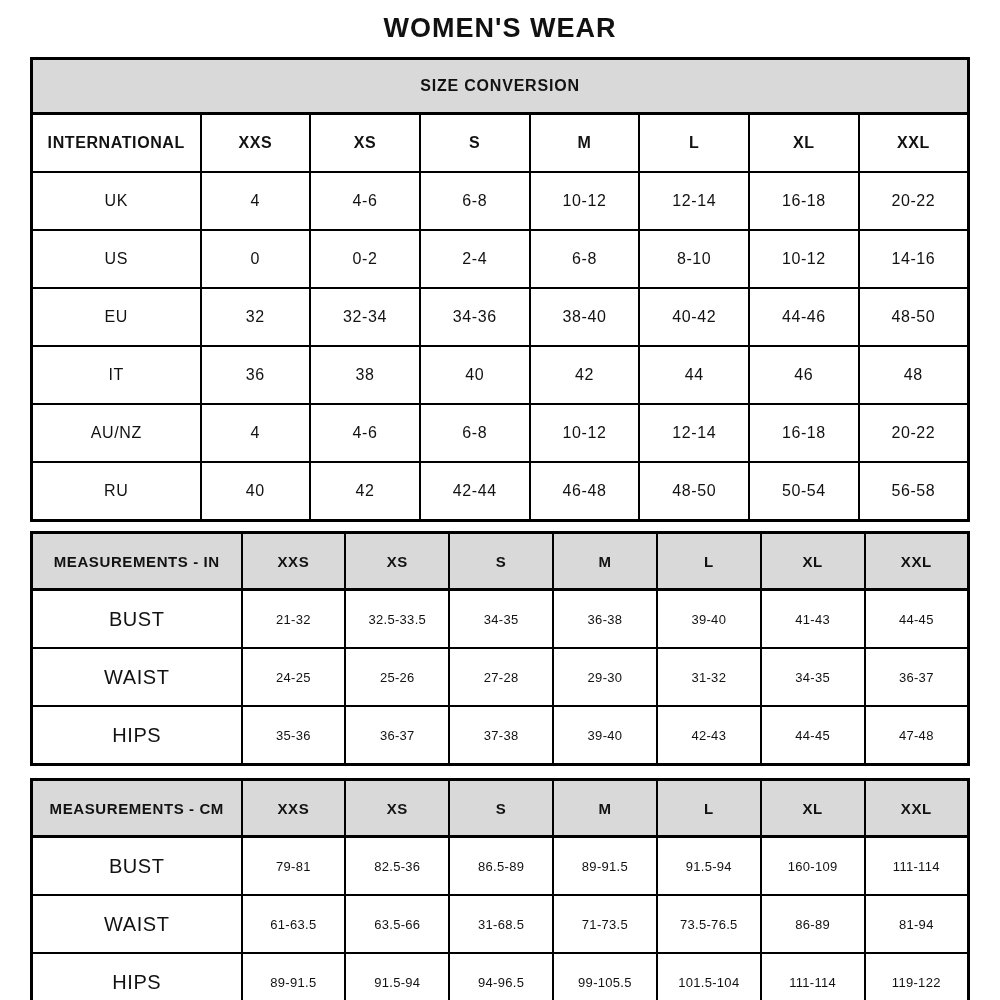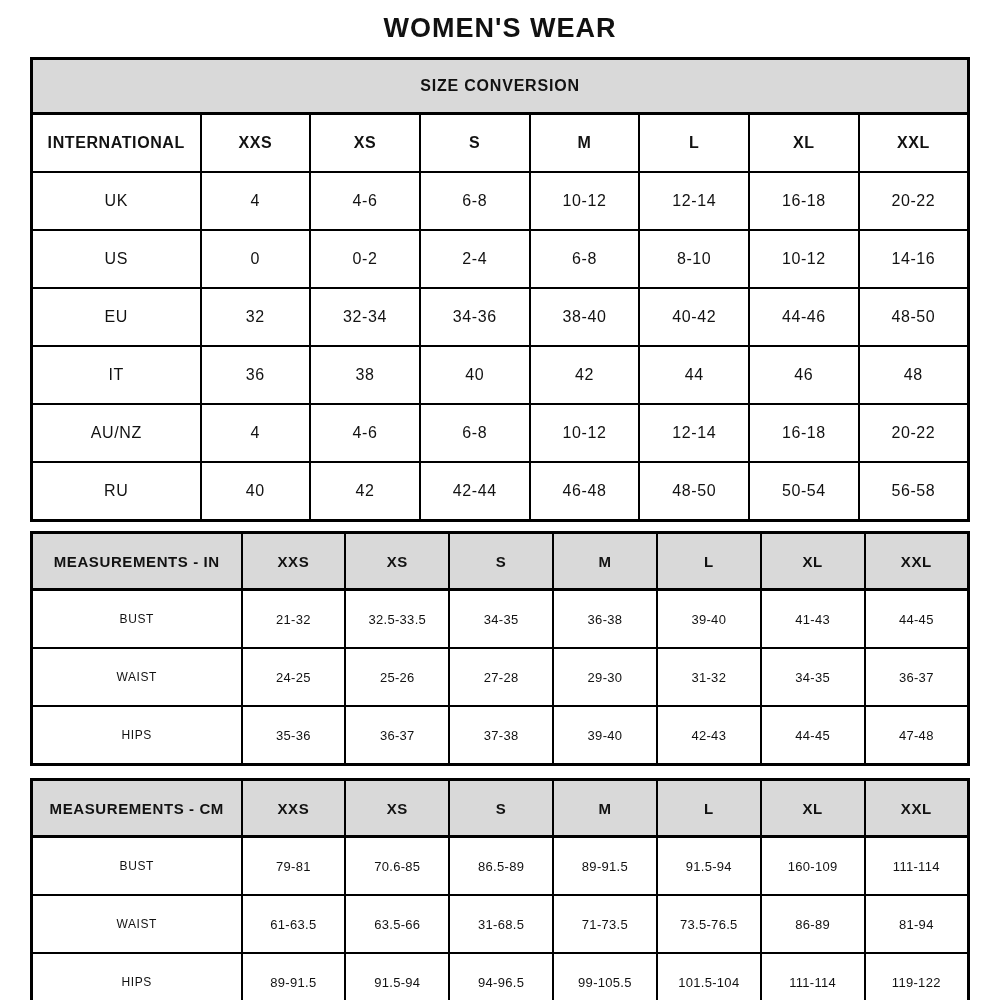--- a/index.html
+++ b/index.html
@@ -52,21 +52,21 @@
   .tm{margin-bottom:12px;}
   .tm thead th{
     height:54px;
     background:var(--header-bg);
     font-size:15px;
     font-weight:700;
     letter-spacing:0.6px;
     border-bottom:3px solid var(--border);
   }
   .tm tbody td{height:56px;}
-  .tm tbody .label-cell{font-size:12px;letter-spacing:0.6px;}
+  .tm tbody .label-cell{font-size:20px;letter-spacing:0.6px;}
   .tm tbody .value-cell{font-size:13px;letter-spacing:0.3px;}
 </style>
 </head>
 <body>
 
 <div class="wrap">
 
   <h1>WOMEN'S WEAR</h1>
 
   <table class="t1">
@@ -217,21 +217,21 @@
           <th class="size-cell">M</th>
           <th class="size-cell">L</th>
           <th class="size-cell">XL</th>
           <th class="size-cell">XXL</th>
         </tr>
     </thead>
     <tbody>
         <tr>
           <td class="label-cell">BUST</td>
           <td class="value-cell">79-81</td>
-          <td class="value-cell">70.6-85</td>
+          <td class="value-cell">82.5-36</td>
           <td class="value-cell">86.5-89</td>
           <td class="value-cell">89-91.5</td>
           <td class="value-cell">91.5-94</td>
           <td class="value-cell">160-109</td>
           <td class="value-cell">111-114</td>
         </tr>
         <tr>
           <td class="label-cell">WAIST</td>
           <td class="value-cell">61-63.5</td>
           <td class="value-cell">63.5-66</td>

